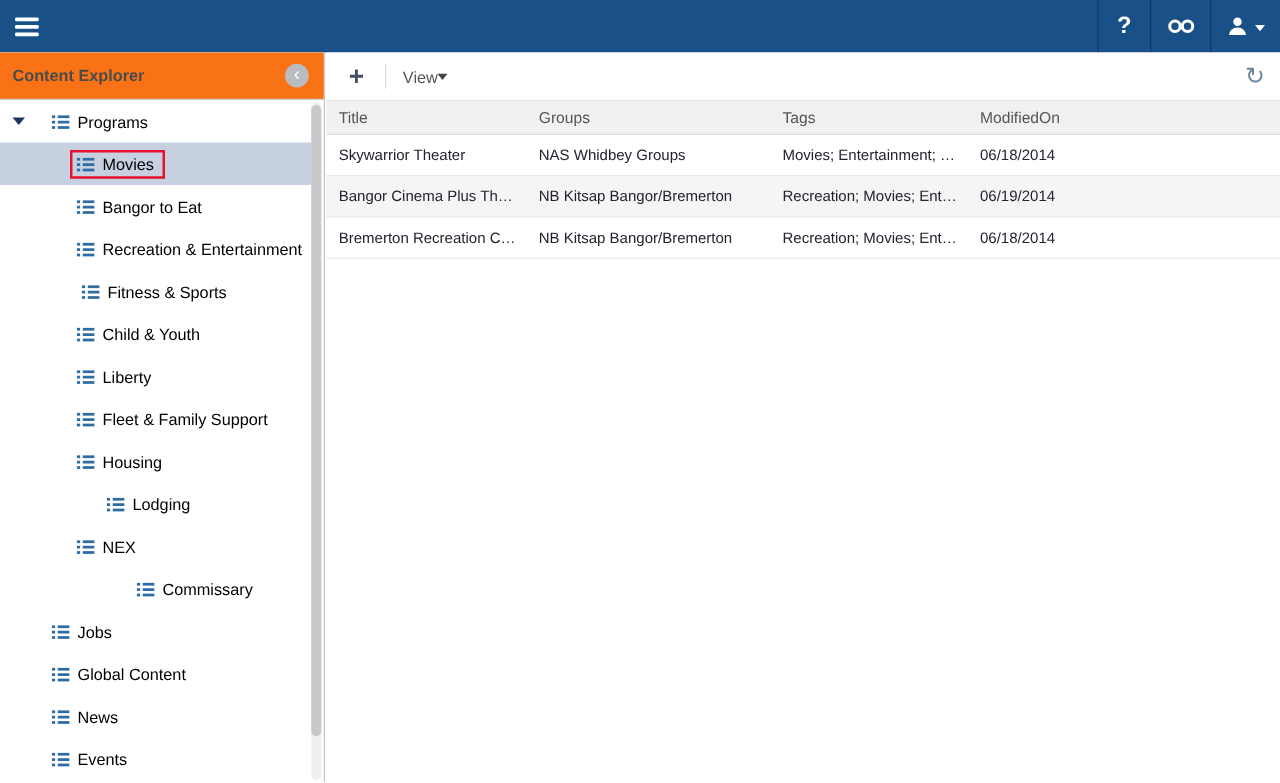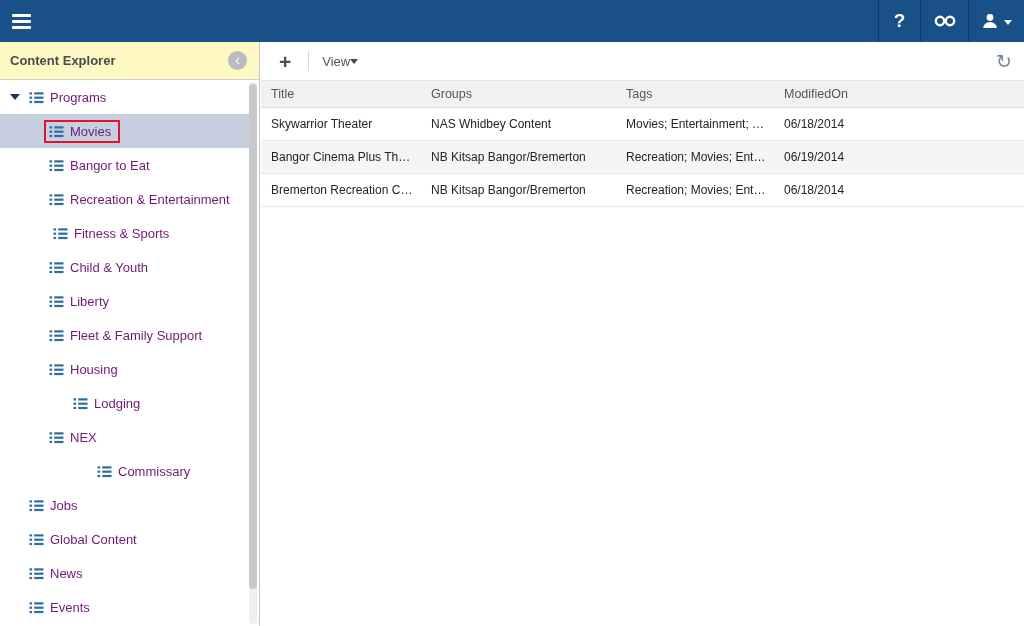--- a/index.html
+++ b/index.html
@@ -35,34 +35,34 @@
     width: 0; height: 0; border-left: 4px solid transparent;
     border-right: 4px solid transparent; border-top: 5px solid #fff; margin-top: 2px;
   }
 
   
   .sidebar {
     position: absolute; top: 42px; left: 0; width: 260px; bottom: 0;
     background: #fff; border-right: 1px solid #c6c6c6;
   }
   .sidebar-header {
-    height: 38px; background: #fef9c3; border-bottom: 1px solid #cfcfcf;
+    height: 38px; background: #f97316; border-bottom: 1px solid #cfcfcf;
     display: flex; align-items: center; justify-content: space-between;
     padding: 0 12px 0 10px;
   }
   .sidebar-title { font-weight: bold; color: #4a4a4a; font-size: 13px; }
   .collapse-btn {
     width: 19px; height: 19px; border-radius: 50%; background: #b9bdc2;
     color: #fff; display: flex; align-items: center; justify-content: center;
     font-size: 15px; line-height: 1; cursor: pointer; padding-bottom: 2px;
   }
   .tree { position: absolute; top: 38px; left: 0; right: 10px; bottom: 0; overflow: hidden; }
   .tree-item {
     height: 34px; display: flex; align-items: center; cursor: pointer;
-    color: #701a75; white-space: nowrap;
+    color: #000000; white-space: nowrap; gap: 12px;
   }
   .tree-item.selected { background: var(--selection-bg, #c7d0e0); }
   .caret { width: 18px; display: inline-flex; justify-content: center; flex: 0 0 18px; }
   .caret.down::before {
     content: ""; width: 0; height: 0;
     border-left: 5px solid transparent; border-right: 5px solid transparent;
     border-top: 6px solid #17375e;
   }
   .item-box {
     display: inline-flex; align-items: center; gap: 6px;
@@ -431,21 +431,21 @@
   </div>
   <div class="grid-header">
       <div>Title</div>
       <div>Groups</div>
       <div>Tags</div>
       <div>ModifiedOn</div>
     </div>
   <div class="grid-body">
       <div class="grid-row">
         <div>Skywarrior Theater</div>
-        <div>NAS Whidbey Content</div>
+        <div>NAS Whidbey Groups</div>
         <div>Movies; Entertainment; M...</div>
         <div>06/18/2014</div>
       </div>
       <div class="grid-row">
         <div>Bangor Cinema Plus Thea...</div>
         <div>NB Kitsap Bangor/Bremerton</div>
         <div>Recreation; Movies; Enter...</div>
         <div>06/19/2014</div>
       </div>
       <div class="grid-row">

